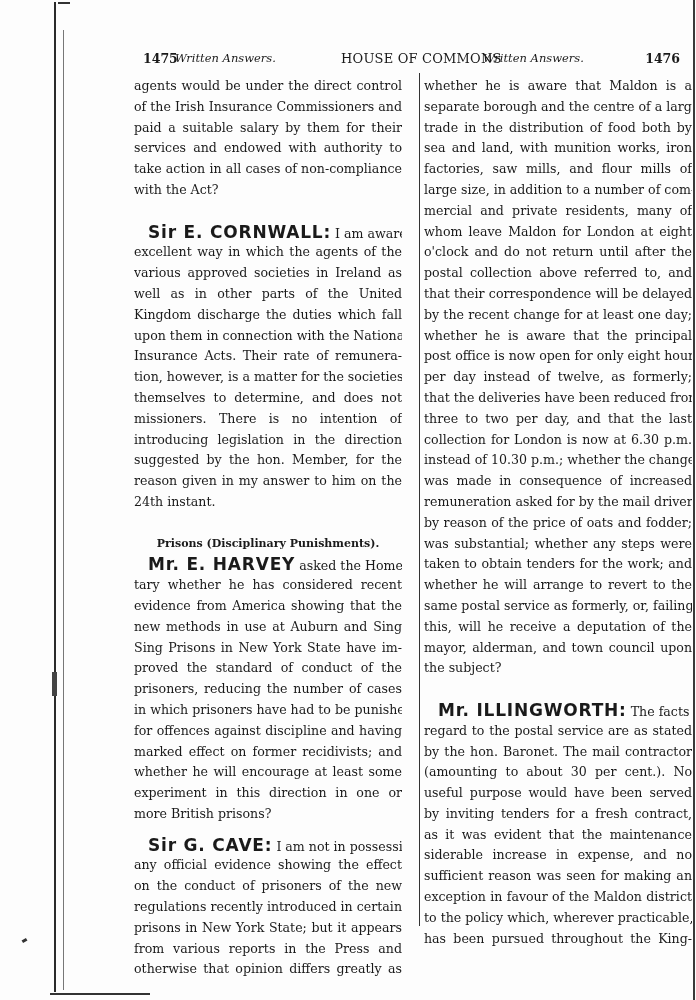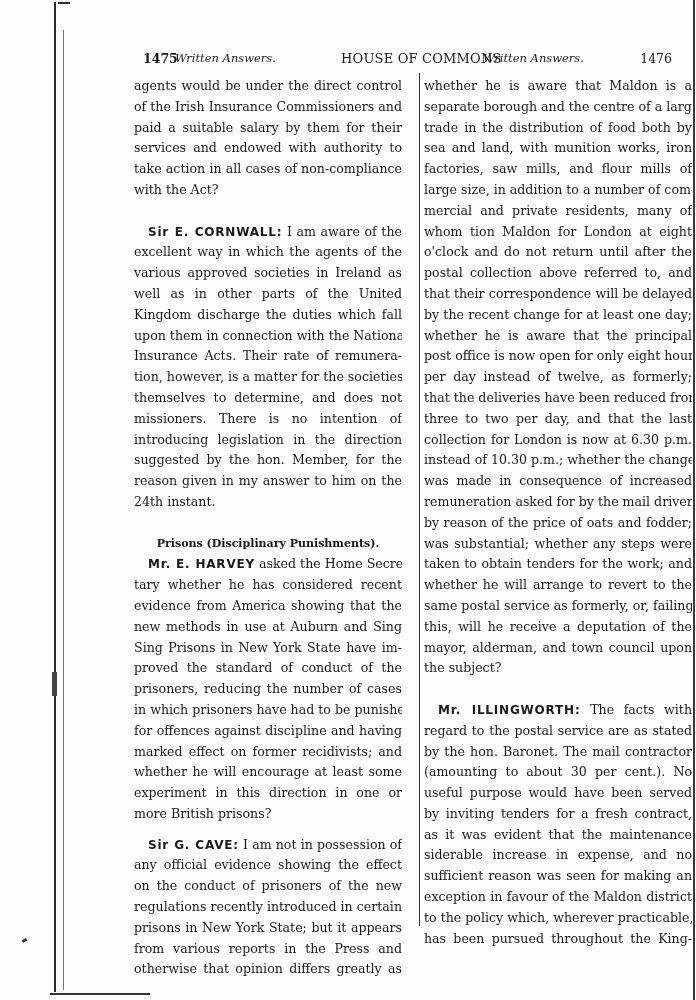--- a/index.html
+++ b/index.html
@@ -18,39 +18,39 @@
   
   .right-edge { position: absolute; left: 693px; top: 0px; width: 2px; height: 1000px; background: #3a3a3a; }
 
   
   .header { position: absolute; top: 51px; left: 143px; width: 545px; height: 18px;
             font-size: 12.5px; white-space: nowrap; }
   .hdr-num-left { position: absolute; left: 0; top: 0; font-weight: bold; }
   .hdr-sub-left { position: absolute; left: 32px; top: 0; font-style: italic; font-size: 11.5px; }
   .hdr-title { position: absolute; left: 198px; top: 0; font-size: 13px; letter-spacing: 0.2px; }
   .hdr-sub-right { position: absolute; left: 340px; top: 0; font-style: italic; font-size: 11.5px; }
-  .hdr-num-right { position: absolute; right: 16px; top: 0; font-weight: normal; }
+  .hdr-num-right { position: absolute; right: 8px; top: 0; font-weight: bold; }
 
   
   .col-rule { position: absolute; left: 419px; top: 73px; width: 1px; height: 853px; background: #333; }
 
   
   .col { position: absolute; top: 76px; width: 268px; }
   .col-left { left: 134px; }
   .col-right { left: 424px; }
 
   .line { display: block; height: 20.8px; line-height: 20.8px; font-size: 12.6px;
           white-space: nowrap; text-align: justify; text-align-last: justify; overflow: hidden; }
   .line.last { text-align-last: left; }
   .line.indent { padding-left: 14px; }
   .line.blank { height: 20.8px; }
   .line.half { height: 10px; }
   .heading { display: block; height: 20.8px; line-height: 20.8px; text-align: center; font-weight: bold;
              font-size: 11px; white-space: nowrap; }
-  .speaker { font-family: "DejaVu Sans", "Liberation Sans", sans-serif; font-size: 12px;
+  .speaker { font-family: "DejaVu Sans", "Liberation Sans", sans-serif; font-size: 17px;
              letter-spacing: 0.8px; font-weight: bold; }
 </style>
 </head>
 <body>
 
 <div class="page">
 
   <div class="binding-outer"></div>
   <div class="binding-inner"></div>
   <div class="binding-cap"></div>
@@ -136,21 +136,21 @@
   <div class="col col-right">
 
     <div>
       <span class="line">whether he is aware that Maldon is a</span>
       <span class="line">separate borough and the centre of a large</span>
       <span class="line">trade in the distribution of food both by</span>
       <span class="line">sea and land, with munition works, iron</span>
       <span class="line">factories, saw mills, and flour mills of</span>
       <span class="line">large size, in addition to a number of com-</span>
       <span class="line">mercial and private residents, many of</span>
-      <span class="line">whom tion Maldon for London at eight</span>
+      <span class="line">whom leave Maldon for London at eight</span>
       <span class="line">o'clock and do not return until after the</span>
       <span class="line">postal collection above referred to, and</span>
       <span class="line">that their correspondence will be delayed</span>
       <span class="line">by the recent change for at least one day;</span>
       <span class="line">whether he is aware that the principal</span>
       <span class="line">post office is now open for only eight hours</span>
       <span class="line">per day instead of twelve, as formerly;</span>
       <span class="line">that the deliveries have been reduced from</span>
       <span class="line">three to two per day, and that the last</span>
       <span class="line">collection for London is now at 6.30 p.m.</span>

